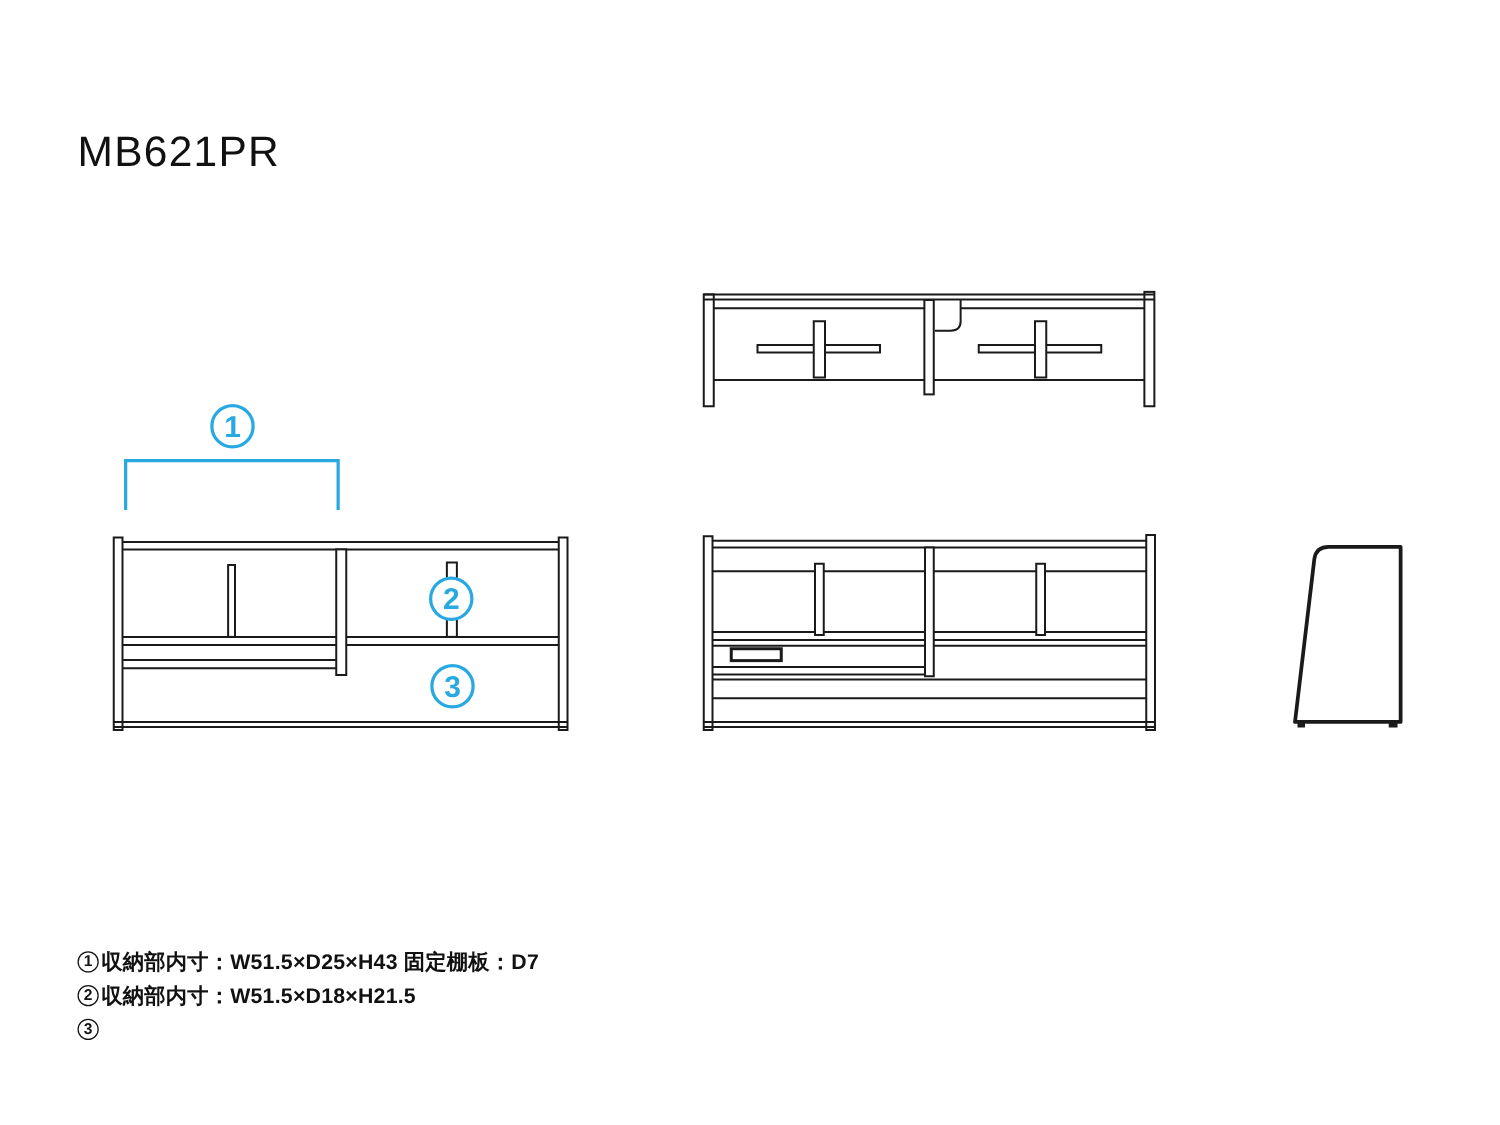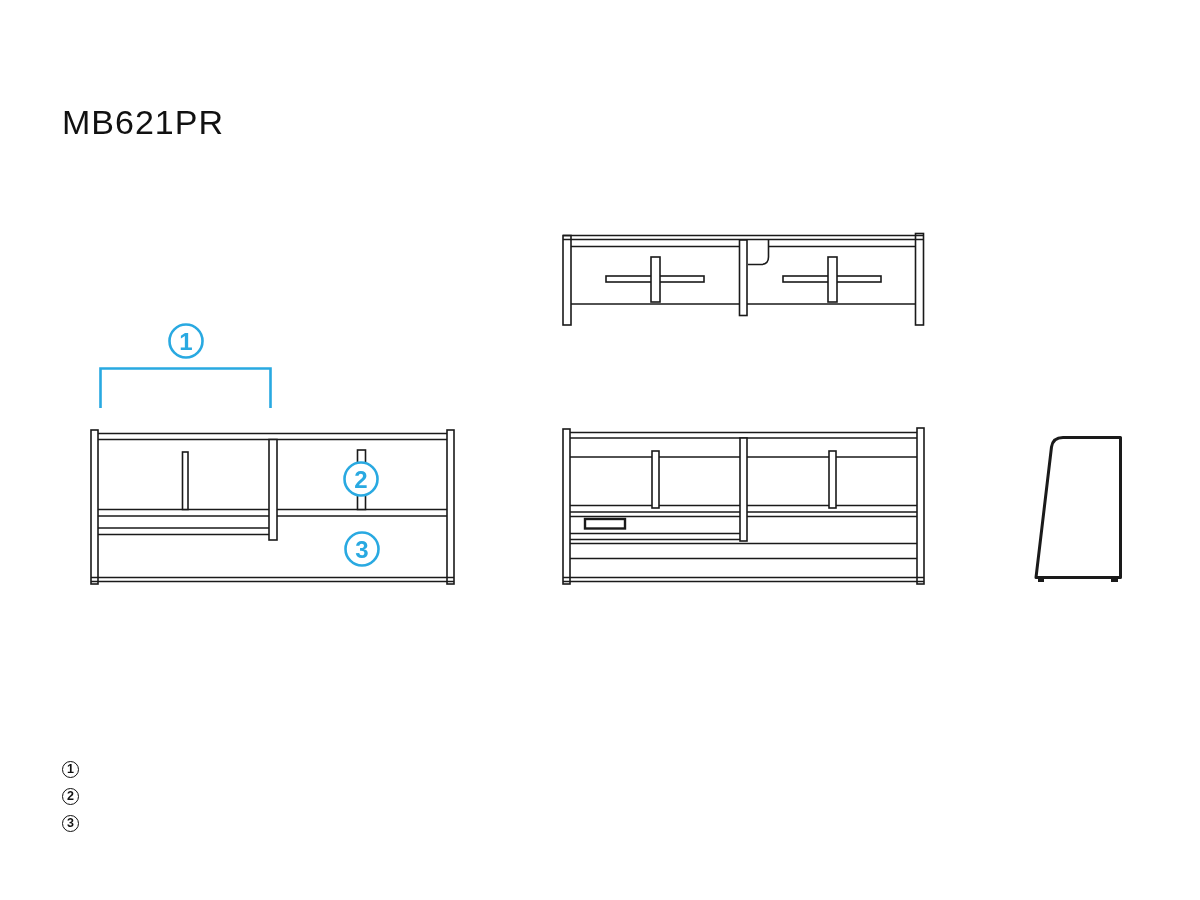--- a/index.html
+++ b/index.html
@@ -123,22 +123,24 @@
     <g>
       <path d="M1063 437.5H1120.5V577.5H1036L1051.5 447Q1053 437.5 1063 437.5Z" fill="#ffffff" stroke="#1a1a1a" stroke-width="3" stroke-linejoin="round"></path>
       <rect x="1038" y="577.5" width="6" height="4.5" fill="#1a1a1a"></rect>
       <rect x="1111" y="577.5" width="7" height="4.5" fill="#1a1a1a"></rect>
     </g>
   </svg>
 
   <div class="notes-block">
     <div class="note-line">
       <span class="note-num">1</span>
+      <span>収納部内寸：W51.5×D25×H43 固定棚板：D7</span>
     </div>
     <div class="note-line">
       <span class="note-num">2</span>
+      <span>収納部内寸：W51.5×D18×H21.5</span>
     </div>
     <div class="note-line">
       <span class="note-num">3</span>
     </div>
   </div>
 
 </div>
 
 </body></html>

